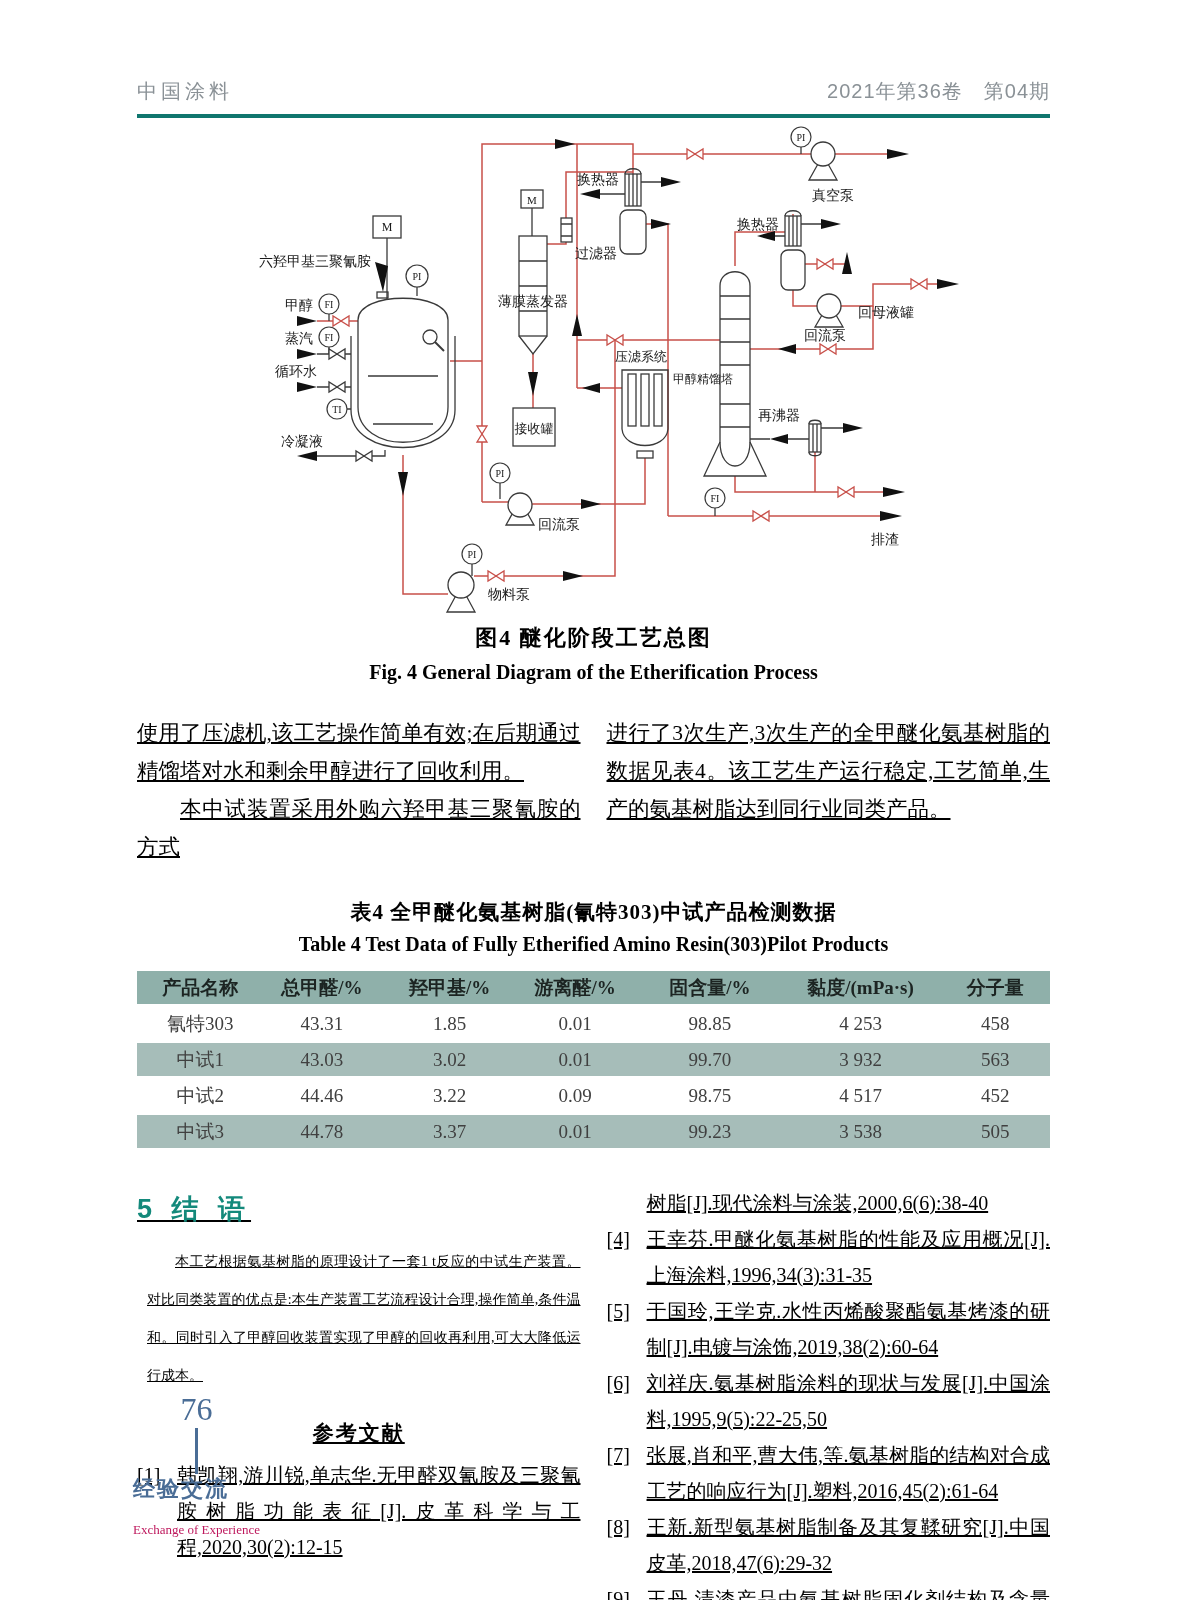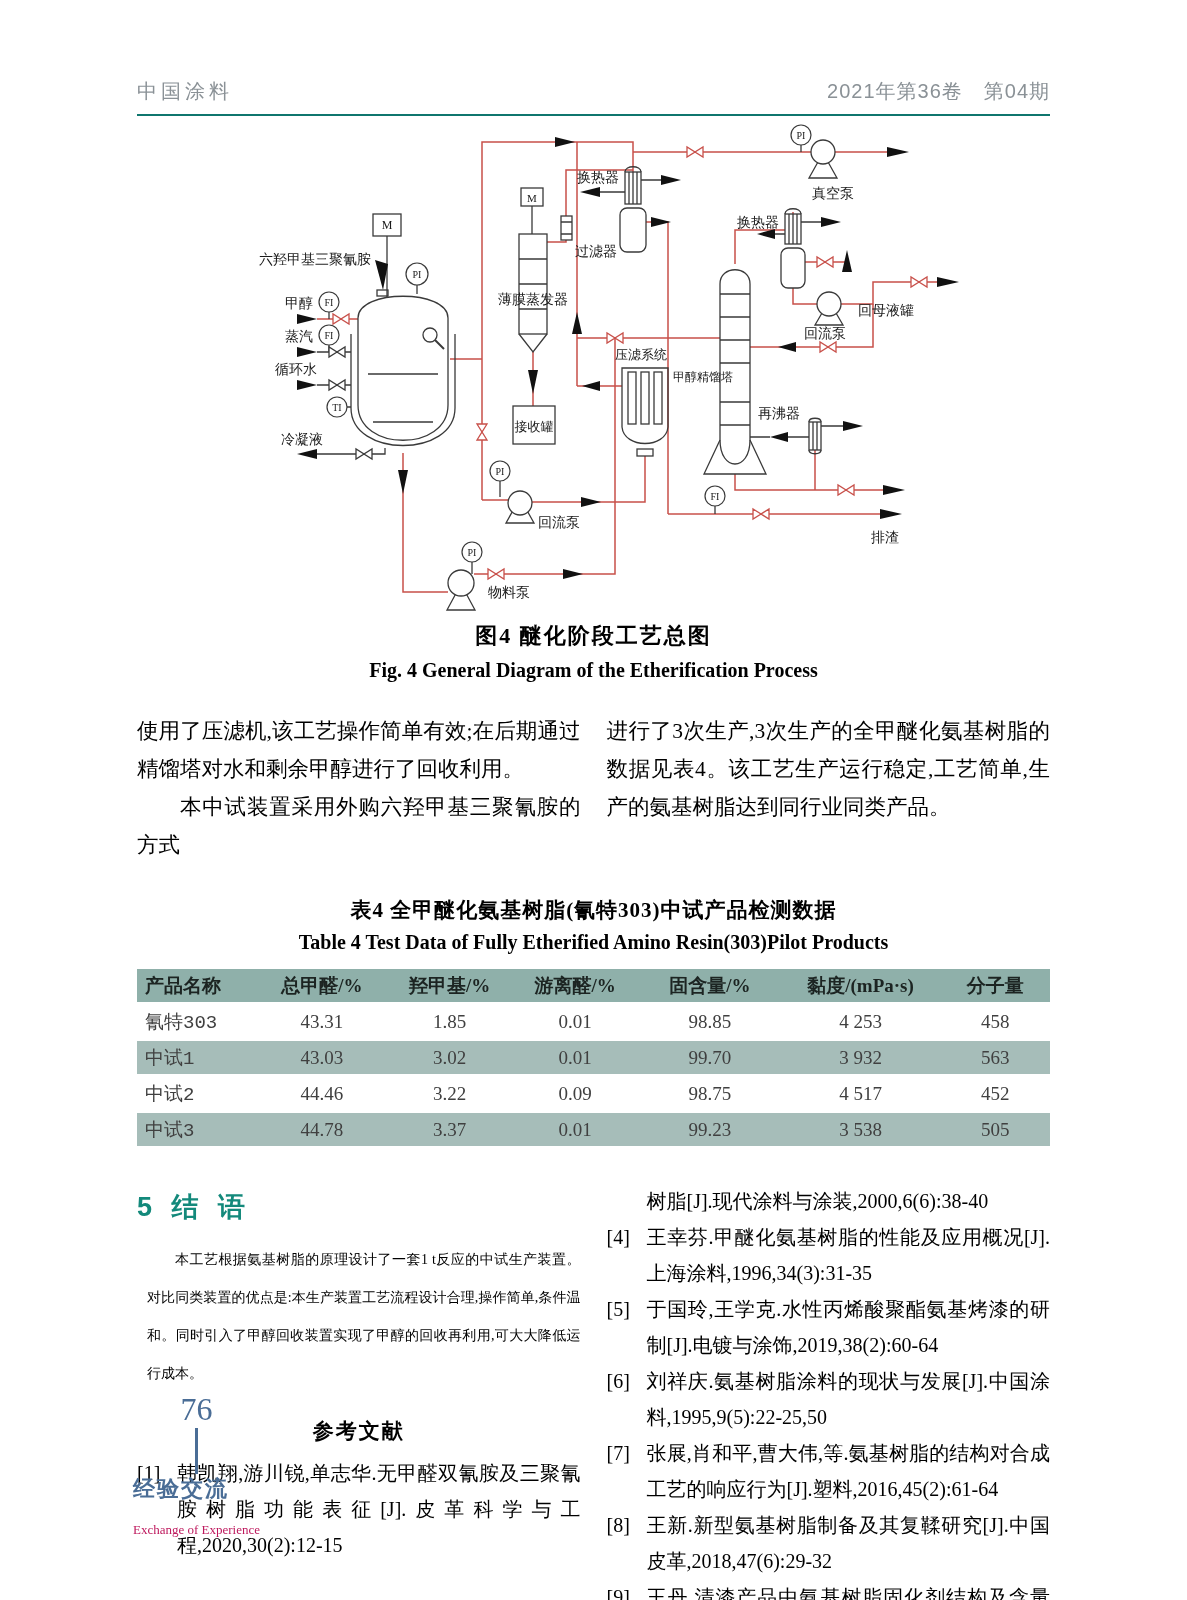--- a/index.html
+++ b/index.html
@@ -9,42 +9,42 @@
     --logo-blue:#1f5ca9;
     --footer-blue:#4a6d96;
     --hdr-gray:#8a9196;
   }
   *{margin:0;padding:0;box-sizing:border-box;}
   body{background:#e8e8e8;font-family:"Liberation Serif","DejaVu Serif",serif;}
   .page{position:relative;width:1187px;height:1600px;margin:0 auto;background:#ffffff;overflow:hidden;}
   .content{padding:0 137px;}
   
   .pg-header{display:flex;justify-content:space-between;align-items:flex-end;
-    padding-top:78px;padding-bottom:9px;border-bottom:2px solid #0f766e;
+    padding-top:78px;padding-bottom:9px;border-bottom:4px solid #0f766e;
     font-family:"Liberation Sans","DejaVu Sans",sans-serif;
     color:var(--hdr-gray);font-size:20px;letter-spacing:4px;}
   .pg-header .issue{letter-spacing:1px;}
   
   .figure-area{position:relative;height:505px;}
   .figure-area svg{position:absolute;left:88px;top:6px;}
   .caption-cn{text-align:center;font-weight:bold;font-size:22px;margin-top:0;letter-spacing:2px;}
   .caption-en{text-align:center;font-weight:bold;font-size:20px;margin-top:8px;}
   
   .two-col{display:flex;gap:26px;}
-  .col{flex:1 1 0;min-width:0;}
+  .col{flex:1 1 0;min-width:0;text-decoration:underline;}
   .body-text{margin-top:30px;font-size:21.5px;line-height:38px;text-align:justify;}
   p.indent{text-indent:2em;}
   
   .table-block{margin-top:32px;}
   .tbl-title-cn{text-align:center;font-weight:bold;font-size:21px;letter-spacing:1px;}
   .tbl-title-en{text-align:center;font-weight:bold;font-size:20px;margin-top:7px;}
   table.data{width:100%;margin-top:12px;border-collapse:separate;border-spacing:0 3px;font-size:19px;}
   table.data th{background:var(--th-bg);font-weight:bold;height:33px;text-align:center;color:#1c2422;font-size:19px;}
   table.data td{height:33px;text-align:center;color:#404040;}
-  table.data th:first-child, table.data td:first-child{text-align:left;padding-left:8px;font-family:Liberation Mono, monospace;}
+  table.data th:first-child, table.data td:first-child{text-align:center;padding-left:8px;}
   tr.alt td{background:var(--row-bg);text-align:center;}
   
   .bottom{margin-top:34px;}
   h2.sec{color:var(--teal);font-family:"Liberation Sans","DejaVu Sans",sans-serif;
     font-size:27px;font-weight:bold;letter-spacing:6px;margin-top:6px;}
   .concl{margin-top:16px;font-size:14px;line-height:38px;text-align:justify;margin-left:10px;}
   .ref-head{text-align:center;font-weight:bold;font-size:21px;margin:24px 0 10px 0;letter-spacing:2px;}
   .ref{display:flex;font-size:20px;line-height:36px;text-align:justify;}
   .ref .num{flex:0 0 40px;}
   .ref .txt{flex:1 1 0;}

